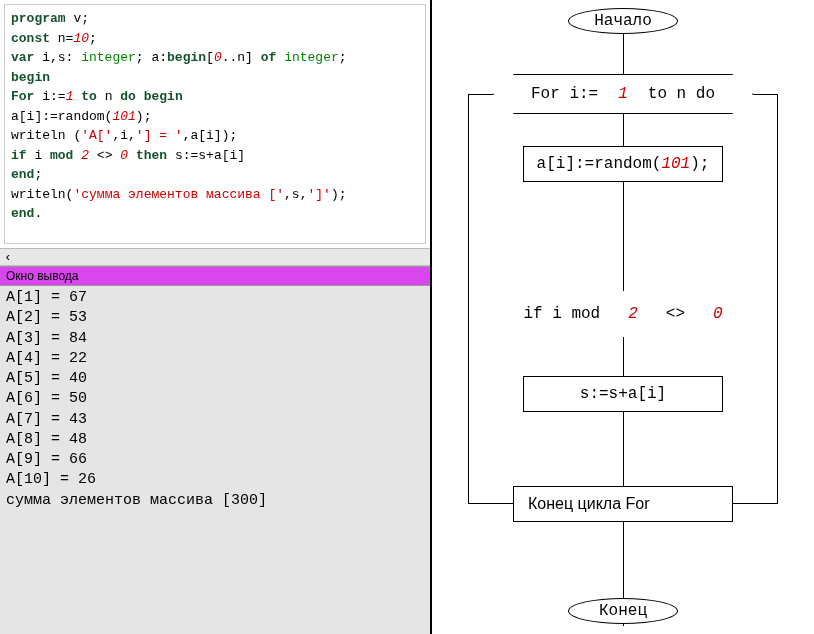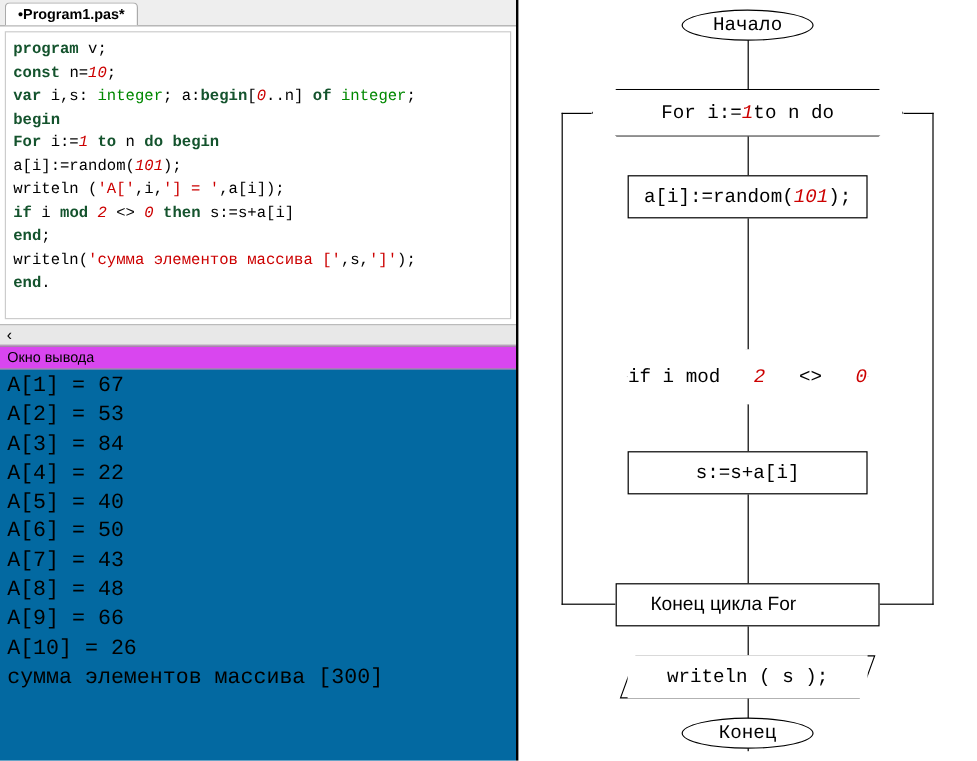--- a/index.html
+++ b/index.html
@@ -63,25 +63,25 @@
   .output-header {
     background: #d946ef;
     border-top: 1px solid #999;
     border-bottom: 1px solid #999;
     padding: 2px 6px;
     font-family: Arial, sans-serif;
     font-size: 12px;
   }
   .output-area {
     flex: 1;
-    background: #0369a1;
+    background: #e5e5e5;
     padding: 2px 6px;
     white-space: pre;
     line-height: 1.35;
-    font-size: 18px;
+    font-size: 15px;
     overflow: auto;
   }
   .right-panel {
     flex: 1;
     position: relative;
     padding: 6px 0;
     font-family: "Courier New", monospace;
   }
   .flow {
     position: relative;
@@ -108,20 +108,21 @@
   }
   .hex {
     width: 260px;
     height: 40px;
     border: 1px solid #000;
     left: 55px;
     display: flex;
     align-items: center;
     justify-content: center;
     clip-path: polygon(8% 0, 92% 0, 100% 50%, 92% 100%, 8% 100%, 0 50%);
+    gap: 20px;
   }
   .rect {
     width: 200px;
     height: 36px;
     border: 1px solid #000;
     left: 85px;
     display: flex;
     align-items: center;
     justify-content: center;
   }
@@ -163,43 +164,40 @@
     clip-path: polygon(50% 0, 100% 50%, 50% 100%, 0 50%);
     z-index: -1;
   }
   .rect-label {
     width: 220px;
     height: 36px;
     border: 1px solid #000;
     left: 75px;
     display: flex;
     align-items: center;
-    padding-left: 28px;
+    padding-left: 14px;
     font-family: Arial, sans-serif;
   }
   .vline {
     position: absolute;
     width: 1px;
     background: #000;
     left: 185px;
   }
   .loopframe {
     position: absolute;
     border: 1px solid #000;
     border-top: none;
     border-bottom: none;
   }
 </style>
 </head>
 <body>
 
 <div class="left-panel">
-  <div class="tab-bar">
-    <div class="tab">•Program1.pas*</div>
-  </div>
 
   <div class="code-area"><span class="kw">program</span><span> v;</span>
 <span class="kw">const</span><span> n=</span><span class="num">10</span><span>;</span>
 <span class="kw">var</span><span> i,s: </span><span class="type">integer</span><span>; a:</span><span class="kw">begin</span><span>[</span><span class="num">0</span><span>..n] </span><span class="kw">of</span><span> </span><span class="type">integer</span><span>;</span>
 <span class="kw">begin</span>
 <span class="kw">For</span><span> i:=</span><span class="num">1</span><span> </span><span class="kw">to</span><span> n </span><span class="kw">do</span><span> </span><span class="kw">begin</span>
 <span>a[i]:=random(</span><span class="num">101</span><span>);</span>
 <span>writeln (</span><span class="str">'A['</span><span>,i,</span><span class="str">'] = '</span><span>,a[i]);</span>
 <span class="kw">if</span><span> i </span><span class="kw">mod</span><span> </span><span class="num">2</span><span> &lt;&gt; </span><span class="num">0</span><span> </span><span class="kw">then</span><span> s:=s+a[i]</span>
 <span class="kw">end</span><span>;</span>
@@ -254,19 +252,16 @@
       <span>if i mod </span>
         <span class="num">2</span>
         <span> &lt;&gt; </span>
         <span class="num">0</span>
     </div>
 
     <div class="node rect" style="top:370px">s:=s+a[i]</div>
 
     <div class="node rect-label" style="top:480px">Конец цикла For</div>
 
-    <div class="node parallelogram" style="top:540px">
-      <span>writeln ( s );</span>
-    </div>
 
     <div class="node terminal" style="top:592px">Конец</div>
   </div>
 </div>
 
 </body></html>

